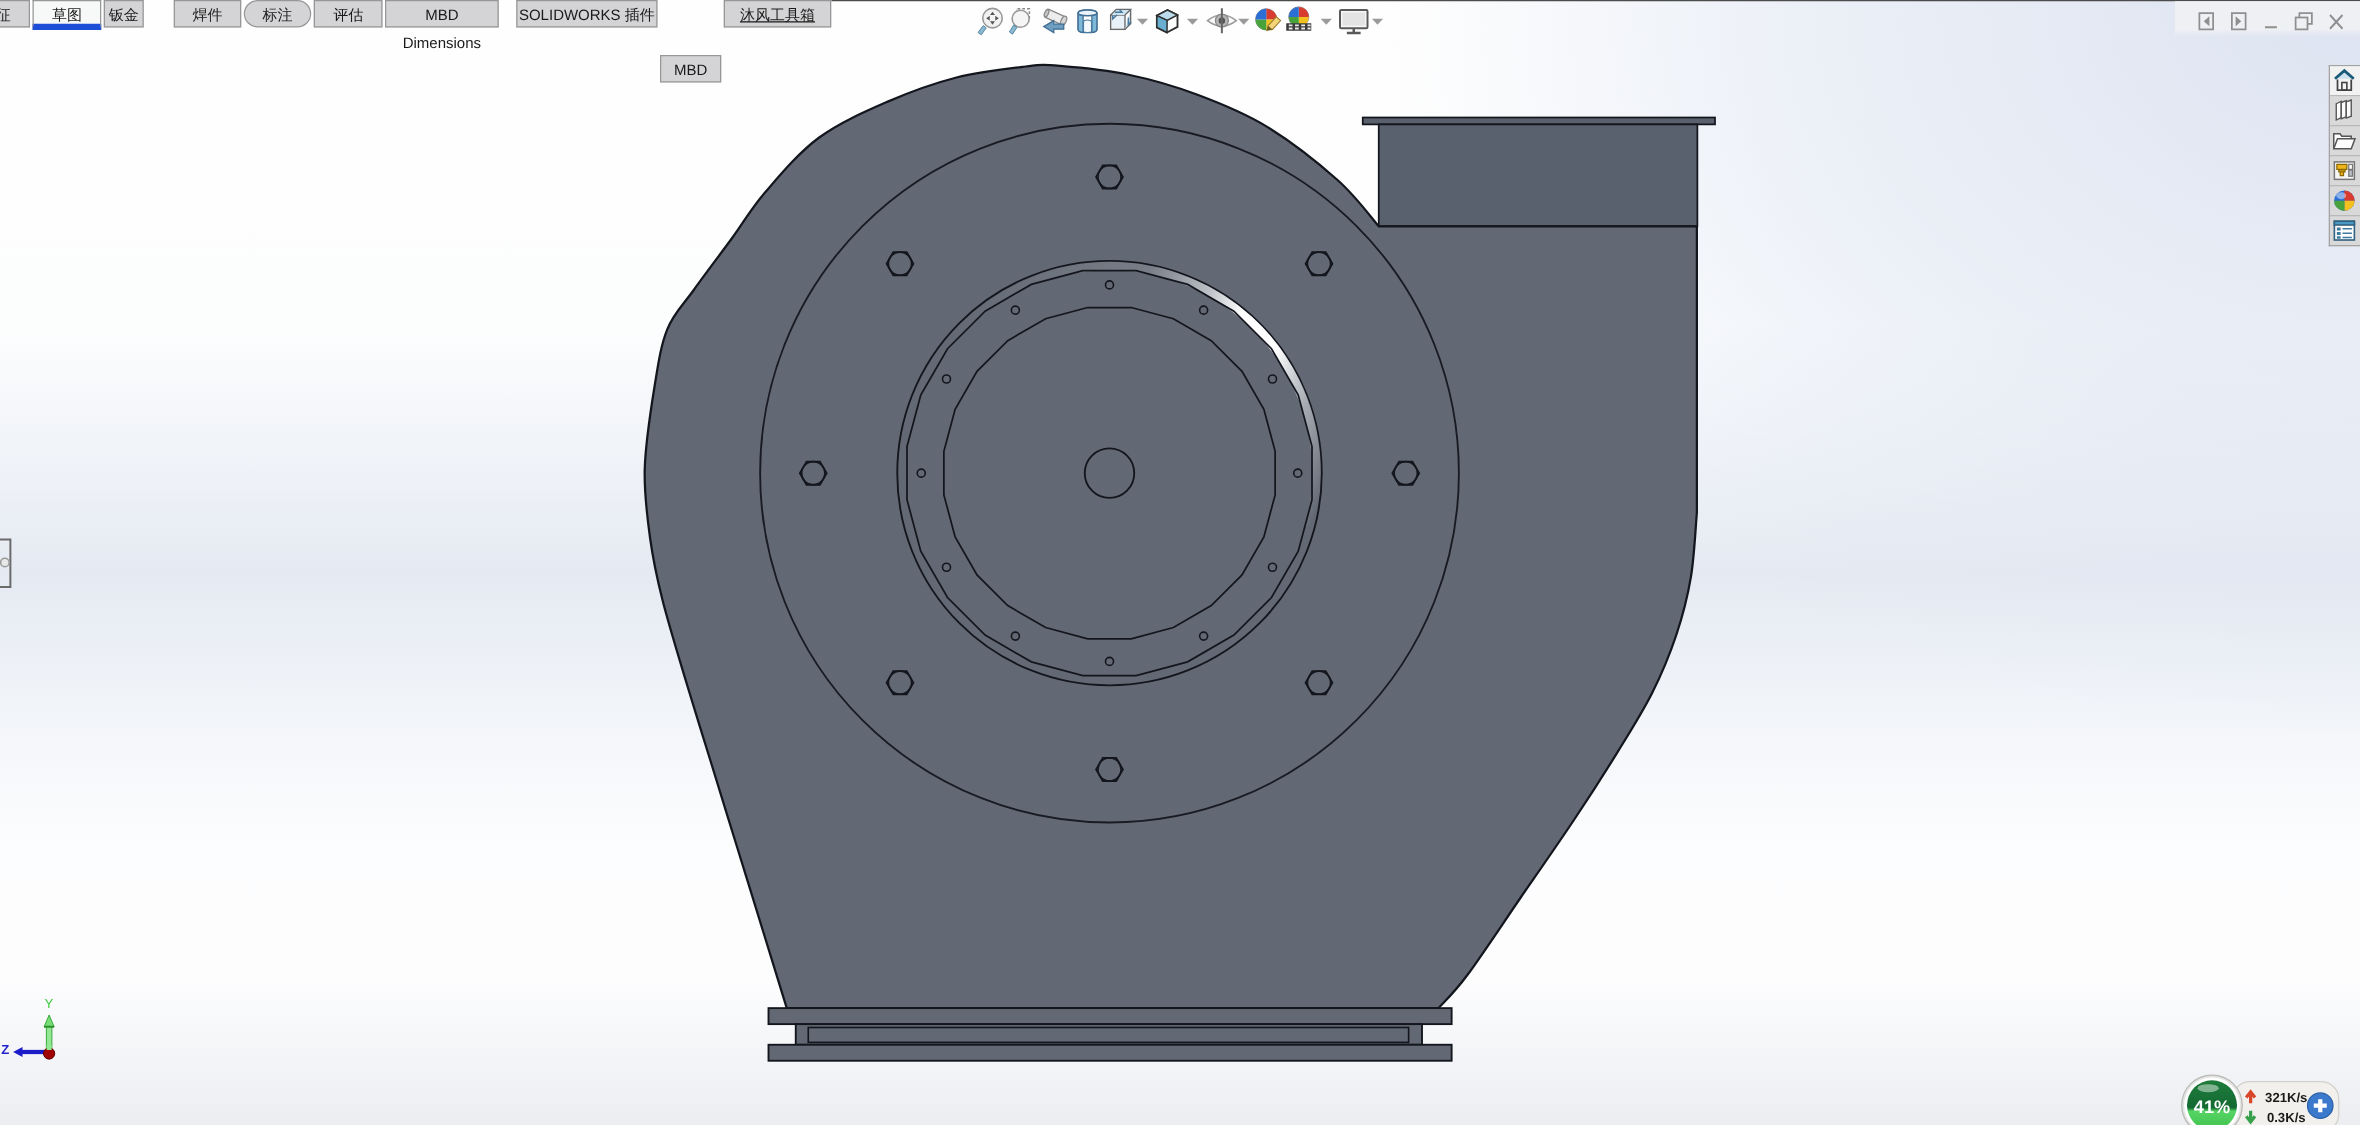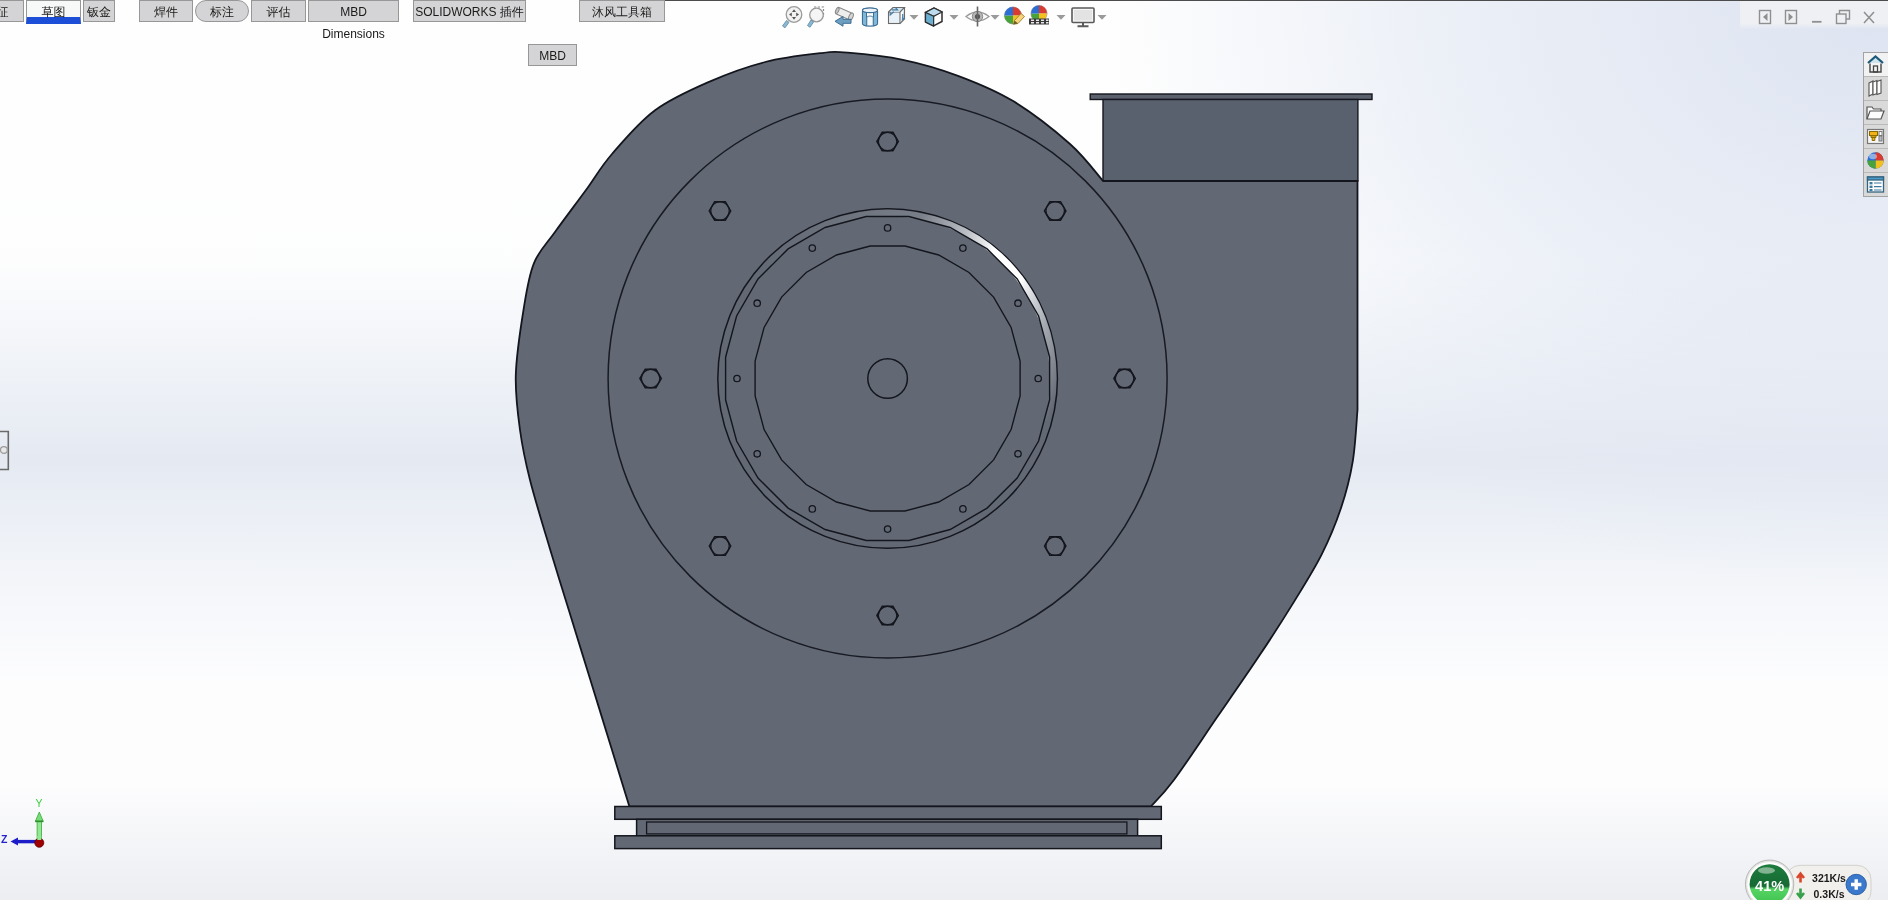--- a/index.html
+++ b/index.html
@@ -6,21 +6,21 @@
  font-family:"Liberation Sans",sans-serif;background:#fff;}
 #viewport{position:absolute;left:0;top:0;width:1888px;height:900px;
  background:
   radial-gradient(1000px 760px at 100% 0%, rgba(219,226,240,0.95) 0%, rgba(221,228,241,0.55) 45%, rgba(223,229,241,0) 78%),
   linear-gradient(180deg, rgba(222,228,238,0) 0%, rgba(222,228,238,0) 29%, rgba(221,227,238,0.75) 51%, rgba(222,228,238,0.25) 66%, rgba(222,228,238,0) 76%, rgba(226,229,235,0) 87%, rgba(224,227,233,0.6) 100%),
   linear-gradient(180deg, #fefefe 0%, #fcfdfe 50%, #fdfdfe 100%);}
 #topline{position:absolute;left:665px;top:0;width:1223px;height:1px;background:#4c4c4c;}
 #tabbar{position:absolute;left:0;top:0;height:23px;}
 .tab{position:absolute;top:0;height:22px;background:#d4d4d6;border:1px solid #979797;
  font-size:12px;color:#1a1a1a;text-align:center;line-height:22px;box-sizing:border-box;}
-.tab.active{background:#f7f8f8;border-bottom:7px solid #1d4ed8;height:24px;z-index:3;}
+.tab.active{background:#f7f8f8;border-bottom:5px solid #1d4ed8;height:24px;z-index:3;}
 #sidebar{position:absolute;right:0;top:52px;width:25px;height:145px;background:#d9d9d9;
  border:1px solid #a3a3a3;border-right:none;box-sizing:border-box;}
 .sbtn{width:100%;height:24px;border-bottom:1px solid #b9b9b9;box-sizing:border-box;position:relative;}
 .sbtn:last-child{border-bottom:none;}
 #winctl{position:absolute;right:0;top:1px;width:148px;height:28px;background:linear-gradient(180deg,#eef0f4 0%,#eef0f4 80%,rgba(238,240,244,0) 100%);}
 #netwidget{position:absolute;right:16px;bottom:0px;width:128px;height:45px;}
 #toolbar{position:absolute;left:780px;top:4px;height:26px;}
 svg{display:block;}
 #modelsvg{position:absolute;left:0;top:0;}
 </style>
@@ -109,21 +109,21 @@
 <div id="tabbar">
  <div class="tab" style="left:-31px;width:55px;">特征</div>
  <div class="tab active" style="left:26px;width:55px;">草图</div>
  <div class="tab" style="left:83px;width:32px;">钣金</div>
  <div class="tab" style="left:139px;width:54px;">焊件</div>
  <div class="tab" style="left:195px;width:54px;border-radius:11px;">标注</div>
  <div class="tab" style="left:251px;width:55px;">评估</div>
  <div class="tab" style="left:308px;width:91px;">MBD Dimensions</div>
  <div class="tab" style="left:413px;width:113px;">SOLIDWORKS 插件</div>
  <div class="tab" style="left:528px;width:49px;margin-top:44px;">MBD</div>
- <div class="tab" style="left:579px;width:86px;">沐风工具箱</div>
+ <div class="tab" style="left:579px;width:86px;text-decoration:underline;">沐风工具箱</div>
 </div>
 <div id="toolbar">
 <svg width="330" height="26" viewBox="780 4 330 26">
  <defs>
   <linearGradient id="cubef" x1="0" y1="0" x2="1" y2="0">
    <stop offset="0" stop-color="#7db8d8"></stop>
           <stop offset="1" stop-color="#eef6fb"></stop>
   </linearGradient>
  </defs>
 

